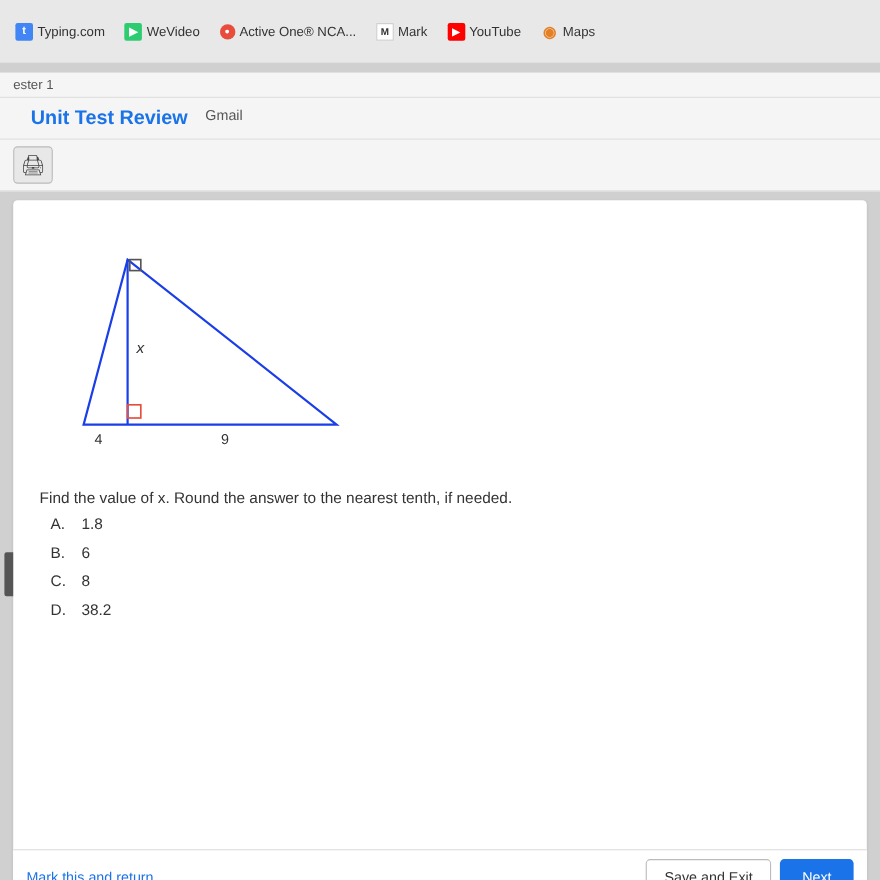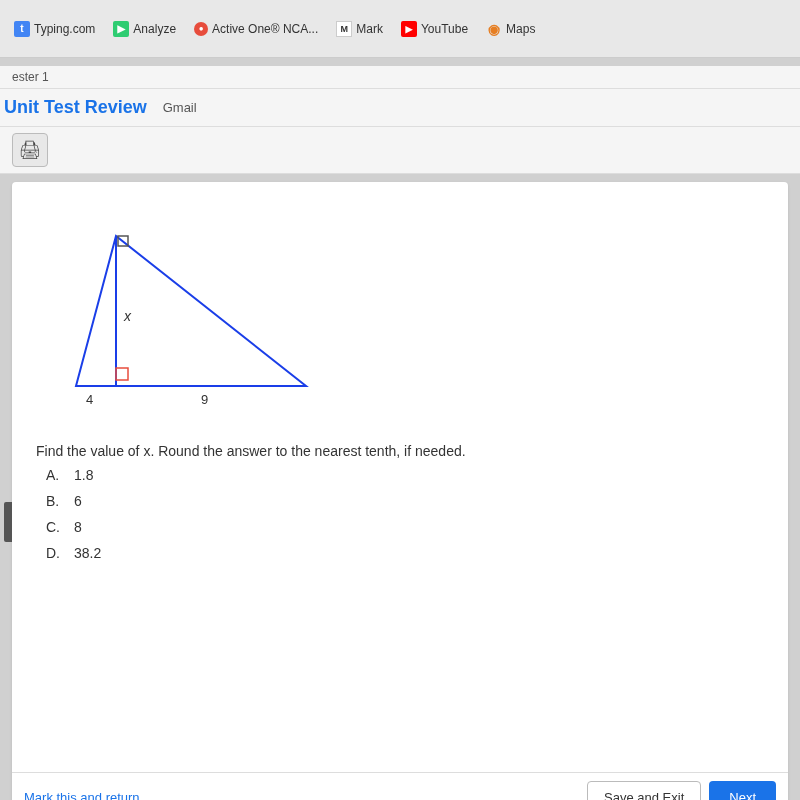--- a/index.html
+++ b/index.html
@@ -60,23 +60,22 @@
     .breadcrumb-bar {
       background: #f5f5f5;
       padding: 4px 12px;
       font-size: 12px;
       color: #555;
       border-bottom: 1px solid #ddd;
     }
 
     .title-bar {
       background: #f5f5f5;
-      padding: 8px 4px;
-      display: flex;
-      align-items: center;
+      padding: 8px 28px;
+      display: flex;
       gap: 16px;
       border-bottom: 1px solid #ddd;
     }
 
     .assignment-title {
       font-size: 18px;
       font-weight: bold;
       color: #1a73e8;
     }
 
@@ -227,21 +226,21 @@
 </head>
 <body>
 
 <div class="browser-toolbar">
   <div class="tab-item">
     <span class="tab-icon typing">t</span>
     <span>Typing.com</span>
   </div>
   <div class="tab-item">
     <span class="tab-icon wevideo">▶</span>
-    <span>Analyze</span>
+    <span>WeVideo</span>
   </div>
   <div class="tab-item">
     <span class="tab-icon capital">●</span>
     <span>Active One® NCA...</span>
   </div>
   <div class="tab-item">
     <span class="tab-icon gmail">M</span>
     <span>Mark</span>
   </div>
   <div class="tab-item">

